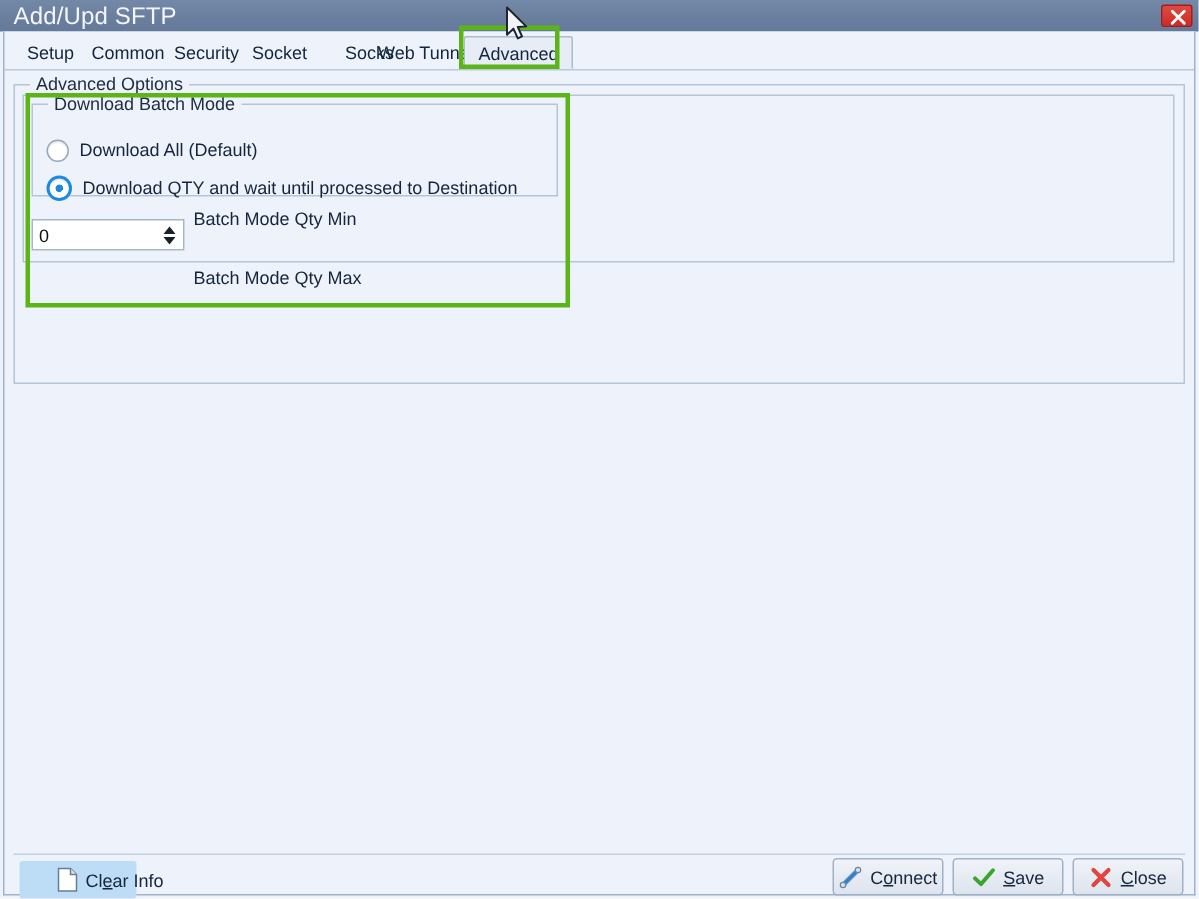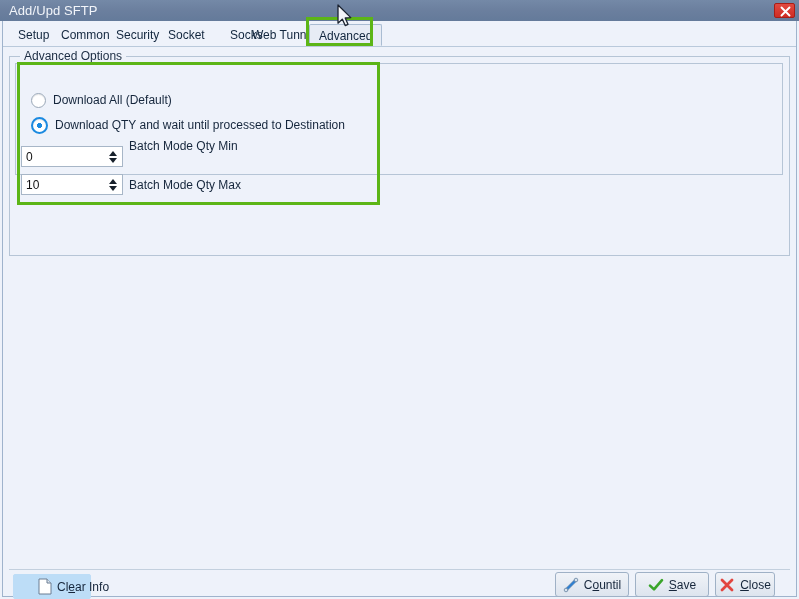--- a/index.html
+++ b/index.html
@@ -24,21 +24,21 @@
     position: absolute;
     left: 0; top: 0;
     width: 799px; height: 21px;
     background: linear-gradient(to bottom, #7489a7 0%, #6b7f9e 50%, #647a9a 100%);
     border-bottom: 1px solid #4f6party;
     box-sizing: border-box;
   }
   .titlebar-text {
     position: absolute;
     left: 9px; top: 3px;
-    font-size: 13px;
+    font-size: 16px;
     color: #f2f5fa;
     letter-spacing: 0.1px;
     white-space: nowrap;
   }
   .close-btn {
     position: absolute;
     right: 4px; top: 3px;
     width: 21px; height: 15px;
     background: linear-gradient(to bottom, #e04a42 0%, #cf2b22 100%);
     border: 1px solid #a81d16;
@@ -273,47 +273,43 @@
     </div>
 
     <div class="hl" style="left:303px; top:-4px; width:67px; height:29px;"></div>
 
     <div class="groupbox" style="left:6px; top:35px; width:781px; height:200px;">
       <div class="gb-title">Advanced Options</div>
     </div>
 
     <div class="inner-panel" style="left:12px; top:42px; width:768px; height:112px;"></div>
 
+    <div class="groupbox" style="left:18px; top:48px; width:351px; height:62px;">
+      <div class="gb-title" style="background:#eef2fa;">Download Batch Mode</div>
+    </div>
 
     <div class="radio-row" style="left:28px; top:95px;">
       <span class="radio-mark on"></span>
       <span class="radio-label">Download QTY and wait until processed to Destination</span>
     </div>
 
     <div class="radio-row" style="left:28px; top:70px;">
       <span class="radio-mark"></span>
       <span class="radio-label">Download All (Default)</span>
     </div>
 
     <div class="spin" style="left:18px; top:125px; width:102px;">
       <div class="spin-value">0</div>
       <div class="spin-btns">
         <span class="spin-arrow-up"></span>
         <span class="spin-arrow-dn"></span>
       </div>
     </div>
     <div class="field-label" style="left:126px; top:118px;">Batch Mode Qty Min</div>
 
-    <div class="spin" style="left:18px; top:153px; width:102px;">
-      <div class="spin-value">10</div>
-      <div class="spin-btns">
-        <span class="spin-arrow-up"></span>
-        <span class="spin-arrow-dn"></span>
-      </div>
-    </div>
     <div class="field-label" style="left:126px; top:157px;">Batch Mode Qty Max</div>
 
     <div class="hl" style="left:14px; top:41px; width:363px; height:143px;"></div>
 
     <div class="footer-sep"></div>
     <div class="footer">
 
       <div class="btn flat" style="left:9px; top:4px; width:78px;padding-left:24px;">
         <svg class="ico" width="14" height="17" viewBox="0 0 14 17">
           <path d="M1 1 H9 L13 5 V16 H1 Z" fill="#ffffff" stroke="#6b7c92" stroke-width="1"></path>
@@ -322,31 +318,31 @@
         <span class="lbl"><span>Cl</span><u>e</u><span>ar Info</span></span>
       </div>
 
       <div class="btn" style="left:551px; top:2px; width:74px;">
         <svg class="ico" width="16" height="16" viewBox="0 0 16 16">
           <path d="M3.2 12.8 L6.4 9.6 L9.6 6.4 L12.8 3.2" stroke="#8fa6bd" stroke-width="3.4" stroke-linecap="round" fill="none"></path>
           <path d="M4.2 11.8 L11.8 4.2" stroke="#2f7fd0" stroke-width="2.1" stroke-linecap="round" fill="none"></path>
           <circle cx="3.0" cy="13.0" r="1.8" fill="#d8e4f0" stroke="#6b86a3" stroke-width="0.8"></circle>
           <circle cx="13.0" cy="3.0" r="1.8" fill="#d8e4f0" stroke="#6b86a3" stroke-width="0.8"></circle>
         </svg>
-        <span class="lbl"><span>C</span><u>o</u><span>until</span></span>
+        <span class="lbl"><span>C</span><u>o</u><span>nnect</span></span>
       </div>
 
       <div class="btn" style="left:631px; top:2px; width:74px;">
         <svg class="ico" width="16" height="16" viewBox="0 0 16 16">
           <path d="M2 8.6 L6 12.4 L14 3.2" stroke="#3aa52a" stroke-width="2.6" stroke-linecap="round" stroke-linejoin="round" fill="none"></path>
         </svg>
         <span class="lbl"><span></span><u>S</u><span>ave</span></span>
       </div>
 
-      <div class="btn" style="left:711px; top:2px; width:60px;">
+      <div class="btn" style="left:711px; top:2px; width:74px;">
         <svg class="ico" width="16" height="16" viewBox="0 0 16 16">
           <path d="M3 3 L13 13 M13 3 L3 13" stroke="#e2453f" stroke-width="2.8" stroke-linecap="round" fill="none"></path>
         </svg>
         <span class="lbl"><span></span><u>C</u><span>lose</span></span>
       </div>
     </div>
 
   </div>
 
   <svg class="cursor" style="left:336px; top:4px;" width="18" height="26" viewBox="0 0 18 26">

